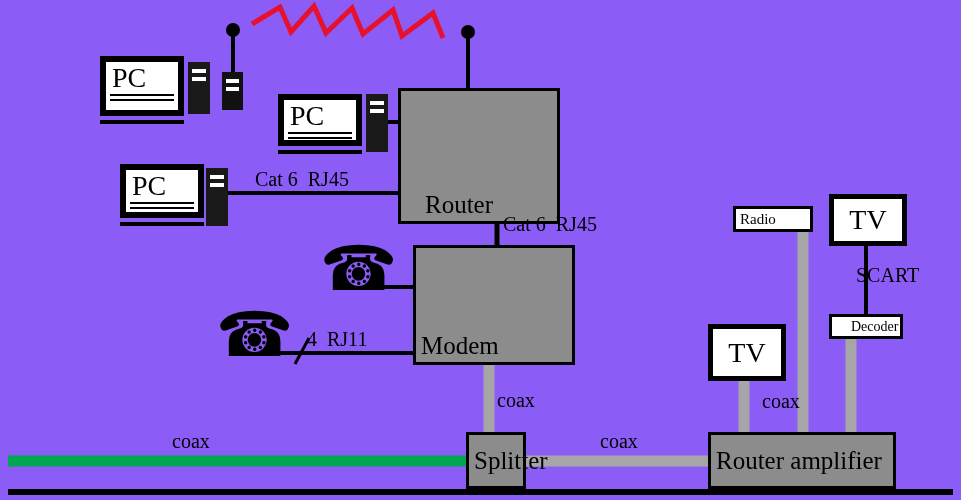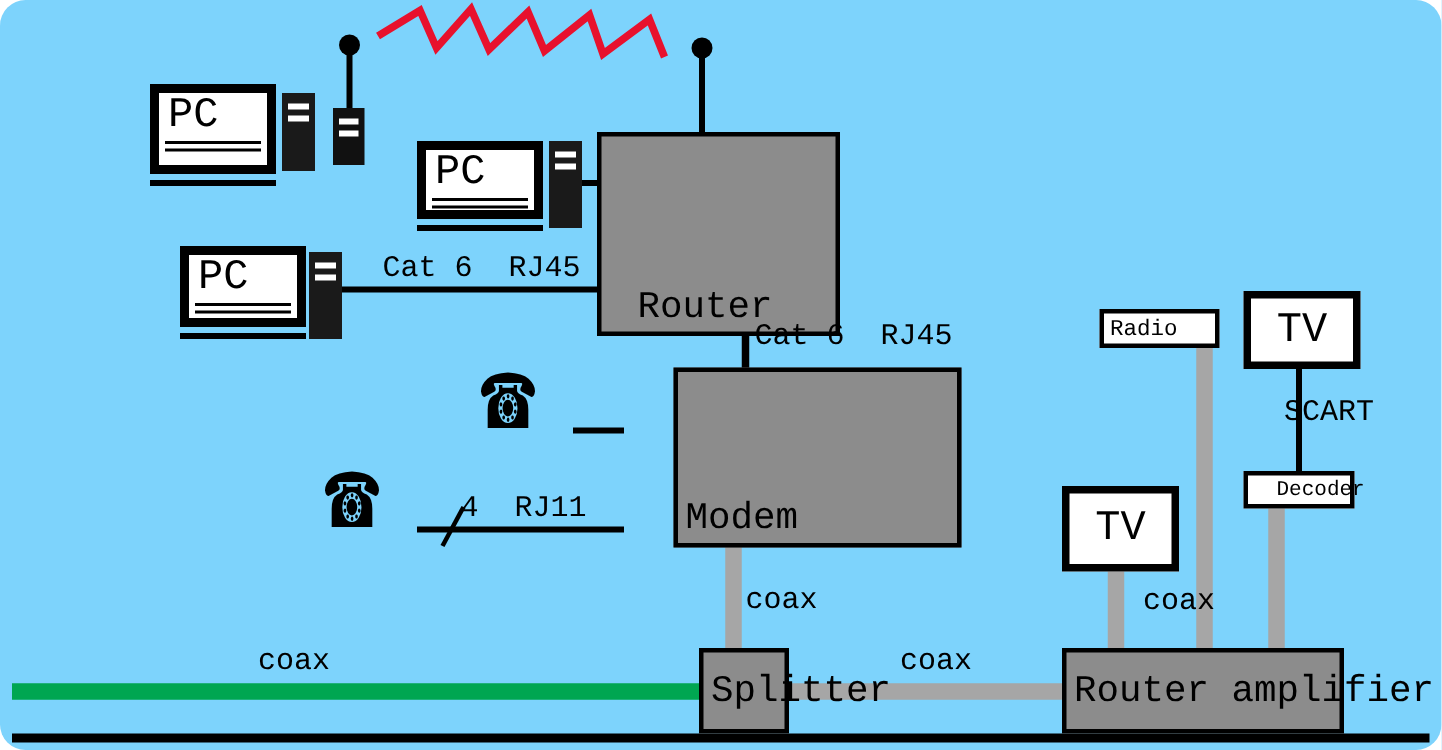--- a/index.html
+++ b/index.html
@@ -1,18 +1,18 @@
 <!DOCTYPE html>
 <html><head>
 <meta charset="utf-8">
 <style>
   html,body{margin:0;padding:0;background:#fff;}
   #stage{
-    position:relative;width:961px;height:500px;background:#7dd3fc;overflow:hidden;
-    font-family:Liberation Mono, monospace;color:#000;border-radius:17px;
+    position:relative;width:961px;height:500px;background:#8b5cf6;overflow:hidden;
+    font-family:Liberation Serif, serif;color:#000;
   }
   #wires{position:absolute;left:0;top:0;z-index:1;}
   .box{position:absolute;z-index:2;box-sizing:border-box;}
   .devbox{background:#8c8c8c;border:3px solid #000;display:flex;}
   .devbox .lbl{align-self:flex-end;padding:2px 5px;font-size:25px;white-space:pre;}
   .devbox.center{align-items:center;}
   .devbox.center .lbl{align-self:center;}
   .whitebox{background:#fff;border:5px solid #000;display:flex;align-items:center;justify-content:center;}
   .thinbox{background:#fff;border:3px solid #000;display:flex;align-items:center;}
   .monitor{background:#fff;border:6px solid #000;}
@@ -98,21 +98,21 @@
   </div>
   <div class="pc-base" style="left:120px;top:222px;width:84px;"></div>
 
   <div class="phone" style="left:320px;top:238px;">☎</div>
   <div class="phone" style="left:216px;top:304px;">☎</div>
 
   <div class="box devbox" style="left:398px;top:88px;width:162px;height:136px;padding-left:19px;">
     <span class="lbl">Router</span>
   </div>
 
-  <div class="box devbox" style="left:413px;top:245px;width:192px;height:120px;margin-left:36px;">
+  <div class="box devbox" style="left:413px;top:245px;width:162px;height:120px;">
     <span class="lbl">Modem</span>
   </div>
 
   <div class="box devbox center" style="left:466px;top:432px;width:60px;height:57px;">
     <span class="lbl splitter-label">Splitter</span>
   </div>
 
   <div class="box devbox center" style="left:708px;top:432px;width:188px;height:57px;">
     <span class="lbl amp-label">Router amplifier</span>
   </div>

